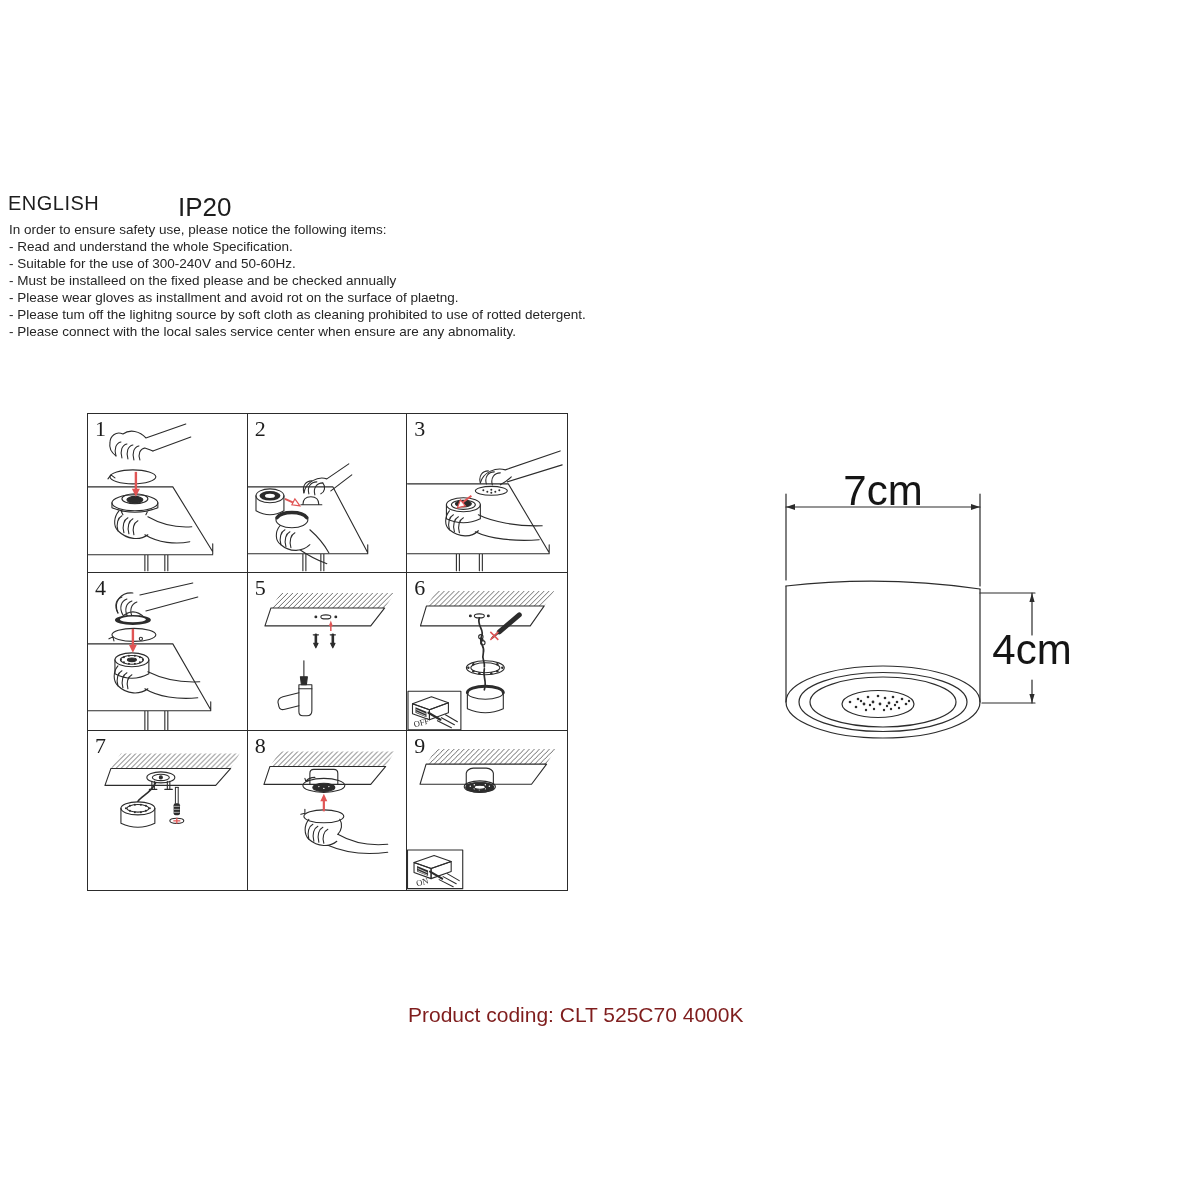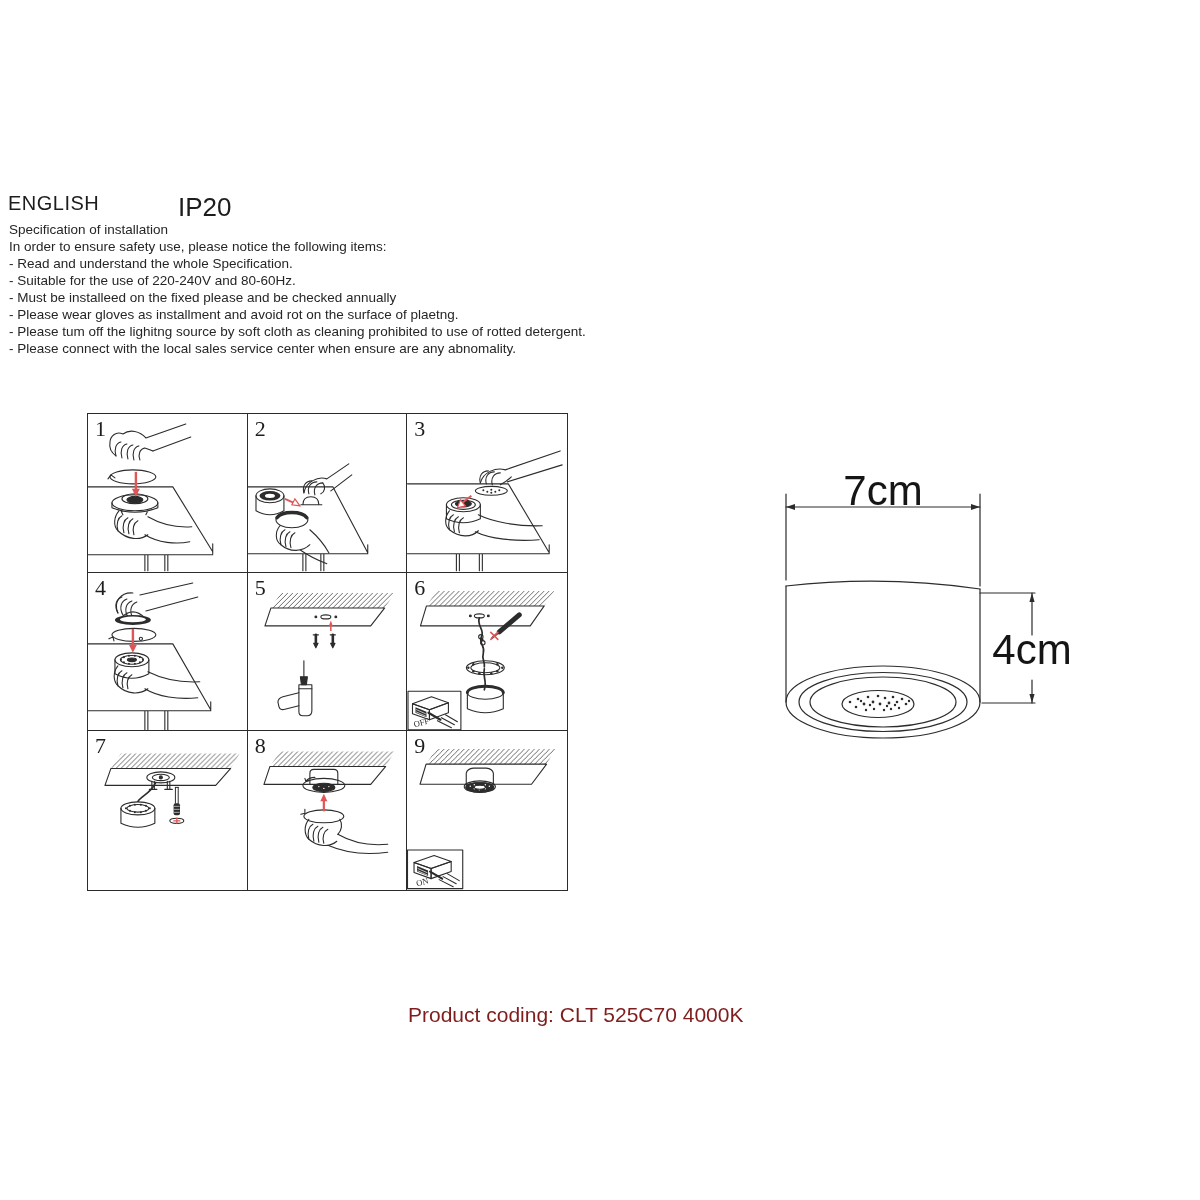--- a/index.html
+++ b/index.html
@@ -24,24 +24,23 @@
 </style>
 </head>
 <body>
 
 <div class="page">
 
   <span class="abs lang">ENGLISH</span>
   <span class="abs ip">IP20</span>
 
   <div class="abs spec">
-    <div>Specification of installation</div>
     <div>In order to ensure safety use, please notice the following items:</div>
     <div>- Read and understand the whole Specification.</div>
-    <div>- Suitable for the use of 220-240V and 80-60Hz.</div>
+    <div>- Suitable for the use of 300-240V and 50-60Hz.</div>
     <div>- Must be installeed on the fixed please and be checked annually</div>
     <div>- Please wear gloves as installment and avoid rot on the surface of plaetng.</div>
     <div>- Please tum off the lighitng source by soft cloth as cleaning prohibited to use of rotted detergent.</div>
     <div>- Please connect with the local sales service center when ensure are any abnomality.</div>
   </div>
 
   <div class="abs grid">
 
     <div class="cell">
       <span class="num">1</span>

